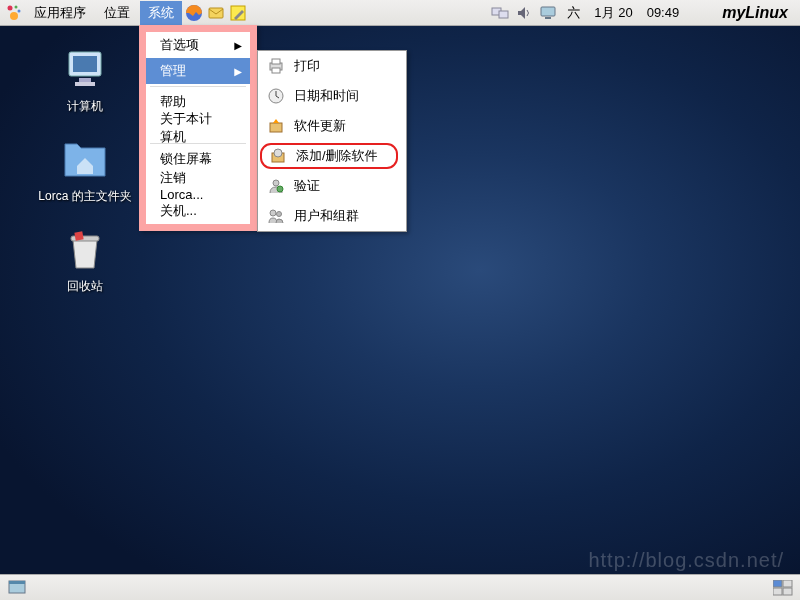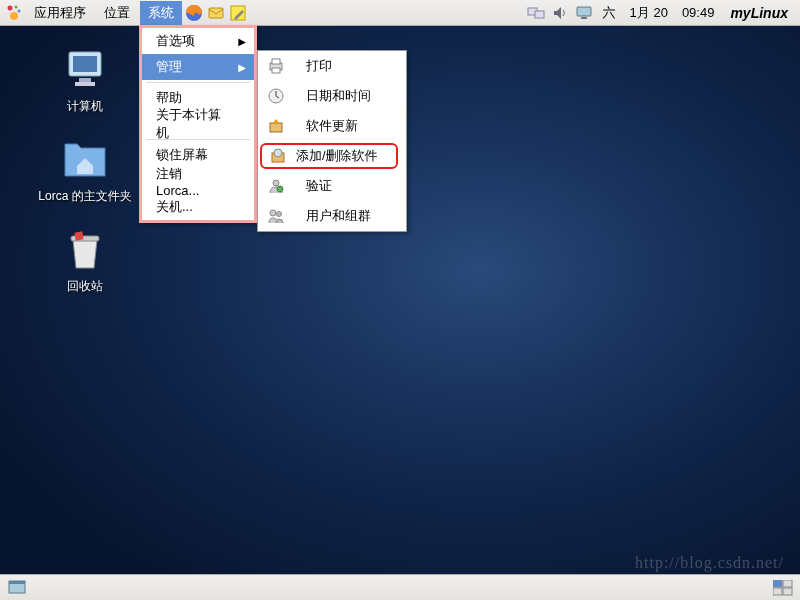--- a/index.html
+++ b/index.html
@@ -13,53 +13,53 @@
 .top-panel {
   height: 26px; background: linear-gradient(#f0efee, #e4e3e0);
   border-bottom: 1px solid #aaa; display: flex; align-items: center;
   padding: 4px 4px; gap: 2px; position: relative; z-index: 10;
 }
 .panel-icon { width: 20px; height: 20px; display: flex; align-items: center; justify-content: center; }
 .panel-item { padding: 0 8px; height: 24px; display: flex; align-items: center; cursor: default; }
 .panel-item.active { background: #5d8ed4; color: #fff; }
 .panel-spacer { flex: 1; }
 .panel-label { padding: 0 6px; }
-.hostname { font-weight: bold; font-style: italic; font-size: 14px; padding: 0 8px; }
+.hostname { font-weight: bold; font-style: italic; font-size: 16px; padding: 0 8px; margin-left: 27px; }
 .desktop { position: absolute; inset: 26px 0 26px 0; padding-left: 24px; }
 .desktop-icon { position: absolute; width: 110px; text-align: center; color: #fff; font-size: 12px; }
 .desktop-icon .ico { width: 48px; height: 48px; margin: 0 auto 4px; display: flex; align-items: center; justify-content: center; }
 .desktop-icon .lbl { text-shadow: 1px 1px 2px #000; }
 .menu {
-  position: absolute; background: #fff; border: 3px solid #fca5a5;
+  position: absolute; background: #fff; border: 7px solid #fca5a5;
   box-shadow: 2px 2px 4px rgba(0,0,0,.3); z-index: 20; font-size: 13px;
 }
 .menu-item {
   padding: 4px 28px 4px 14px; height: 26px; display: flex; align-items: center;
   position: relative; cursor: default;
 }
 .menu-item.hover { background: #5d8ed4; color: #fff; }
 .menu-sep { height: 1px; background: #ddd; margin: 2px 4px; }
 .menu-arrow { position: absolute; right: 8px; font-size: 10px; }
 .submenu {
   position: absolute; background: #fff; border: 1px solid #999;
   box-shadow: 2px 2px 4px rgba(0,0,0,.3); z-index: 21;
 }
 .sub-item {
-  padding: 3px 20px 3px 8px; height: 30px; display: flex; align-items: center; gap: 20px;
+  padding: 3px 20px 3px 8px; height: 30px; display: flex; align-items: center; gap: 8px;
 }
 .sub-item .sico { width: 20px; height: 20px; display: flex; align-items: center; justify-content: center; }
-.highlight-box { border: 2px solid #e62020; border-radius: 6px; padding: 1px 18px 1px 6px; margin: 0 -18px 0 -6px; justify-content: space-between; }
+.highlight-box { border: 2px solid #e62020; border-radius: 11px; padding: 1px 18px 1px 6px; margin: 0 -18px 0 -6px; justify-content: space-between; }
 .bottom-panel {
   position: absolute; bottom: 0; left: 0; right: 0; height: 26px;
   background: linear-gradient(#f0efee, #e4e3e0); border-top: 1px solid #aaa;
   display: flex; align-items: center; padding: 0 6px;
 }
 .watermark {
   position: absolute; right: 16px; bottom: 28px; color: rgba(255,255,255,.22);
-  font-size: 16px; font-family: Liberation Serif, serif; letter-spacing: 1px;
+  font-size: 20px; font-family: Liberation Sans, sans-serif; letter-spacing: 1px;
 }
 .tray-icon { width: 22px; height: 22px; display:flex; align-items:center; justify-content:center; }
 </style>
 </head>
 <body>
 
 <div class="top-panel">
   <div class="panel-icon">
     <svg width="18" height="18" viewBox="0 0 18 18">
         <circle cx="5" cy="4" r="2.5" fill="#d35"></circle>

